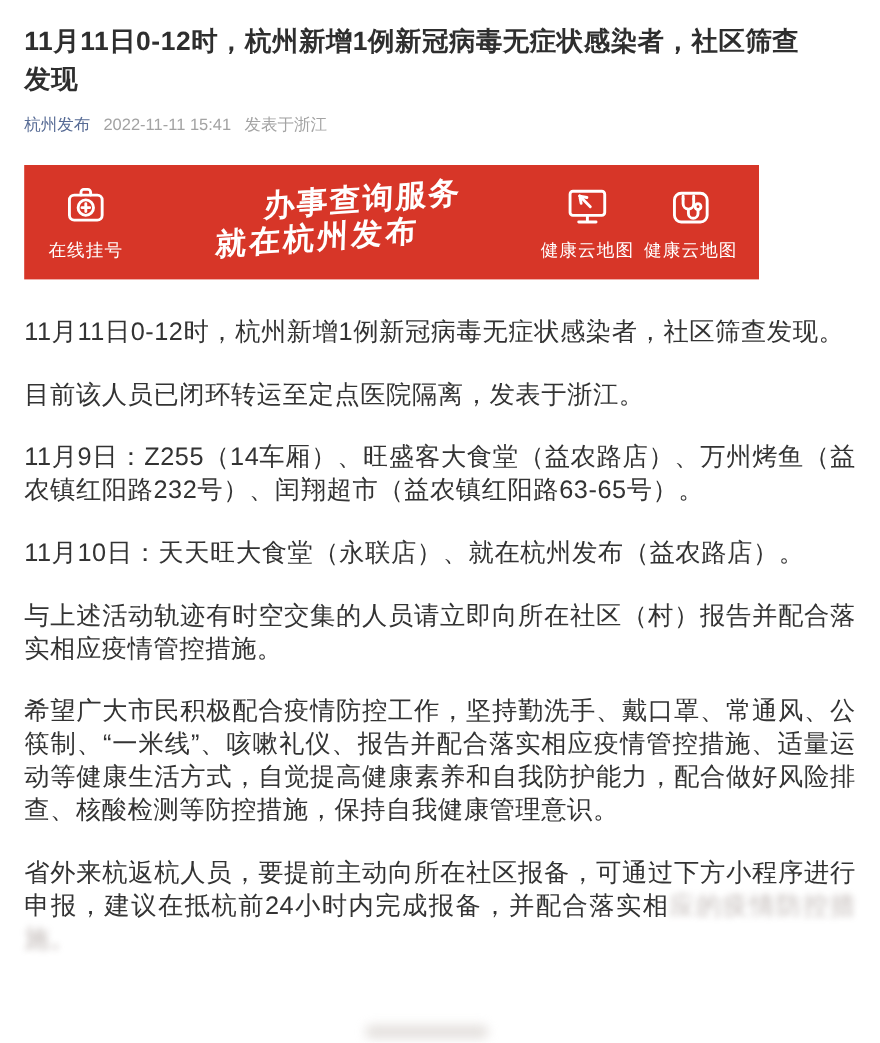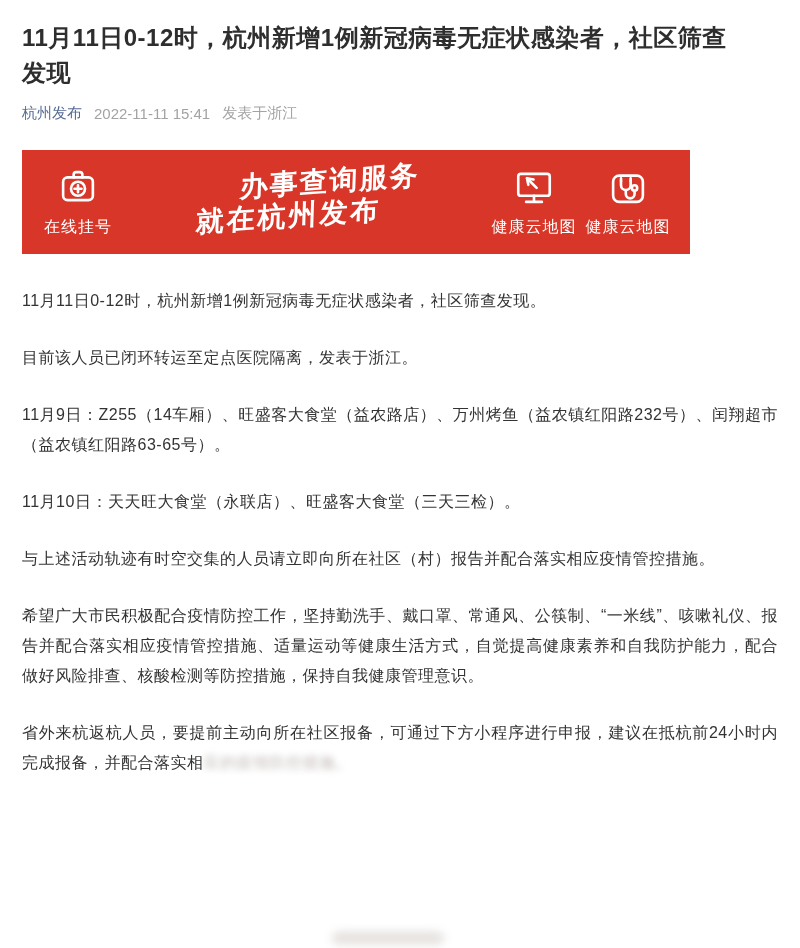--- a/index.html
+++ b/index.html
@@ -78,21 +78,21 @@
     padding-left: 46px;
   }
   .banner-center .line2 {
     font-size: 28px;
     letter-spacing: 3px;
     padding-right: 34px;
   }
 
   
   .content p.para {
-    font-size: 16px;
+    font-size: 23px;
     line-height: 30px;
     letter-spacing: 0.5px;
     color: #333;
     margin-bottom: 27px;
     text-align: justify;
   }
   .blurred {
     filter: blur(3px);
     opacity: 0.55;
     color: #8d7f7a;
@@ -168,21 +168,21 @@
       <span class="banner-label">健康云地图</span>
     </div>
 
   </div>
 
   <div class="content">
     <div>
         <p class="para">11月11日0-12时，杭州新增1例新冠病毒无症状感染者，社区筛查发现。</p>
         <p class="para">目前该人员已闭环转运至定点医院隔离，发表于浙江。</p>
         <p class="para">11月9日：Z255（14车厢）、旺盛客大食堂（益农路店）、万州烤鱼（益农镇红阳路232号）、闰翔超市（益农镇红阳路63-65号）。</p>
-        <p class="para">11月10日：天天旺大食堂（永联店）、旺盛客大食堂（三天三检）。</p>
+        <p class="para">11月10日：天天旺大食堂（永联店）、就在杭州发布（益农路店）。</p>
         <p class="para">与上述活动轨迹有时空交集的人员请立即向所在社区（村）报告并配合落实相应疫情管控措施。</p>
         <p class="para">希望广大市民积极配合疫情防控工作，坚持勤洗手、戴口罩、常通风、公筷制、“一米线”、咳嗽礼仪、报告并配合落实相应疫情管控措施、适量运动等健康生活方式，自觉提高健康素养和自我防护能力，配合做好风险排查、核酸检测等防控措施，保持自我健康管理意识。</p>
       </div>
     <p class="para">
       <span>省外来杭返杭人员，要提前主动向所在社区报备，可通过下方小程序进行申报，建议在抵杭前24小时内完成报备，并配合落实相</span><span class="blurred">应的疫情防控措施。</span>
     </p>
   </div>
 
 </div>
 

